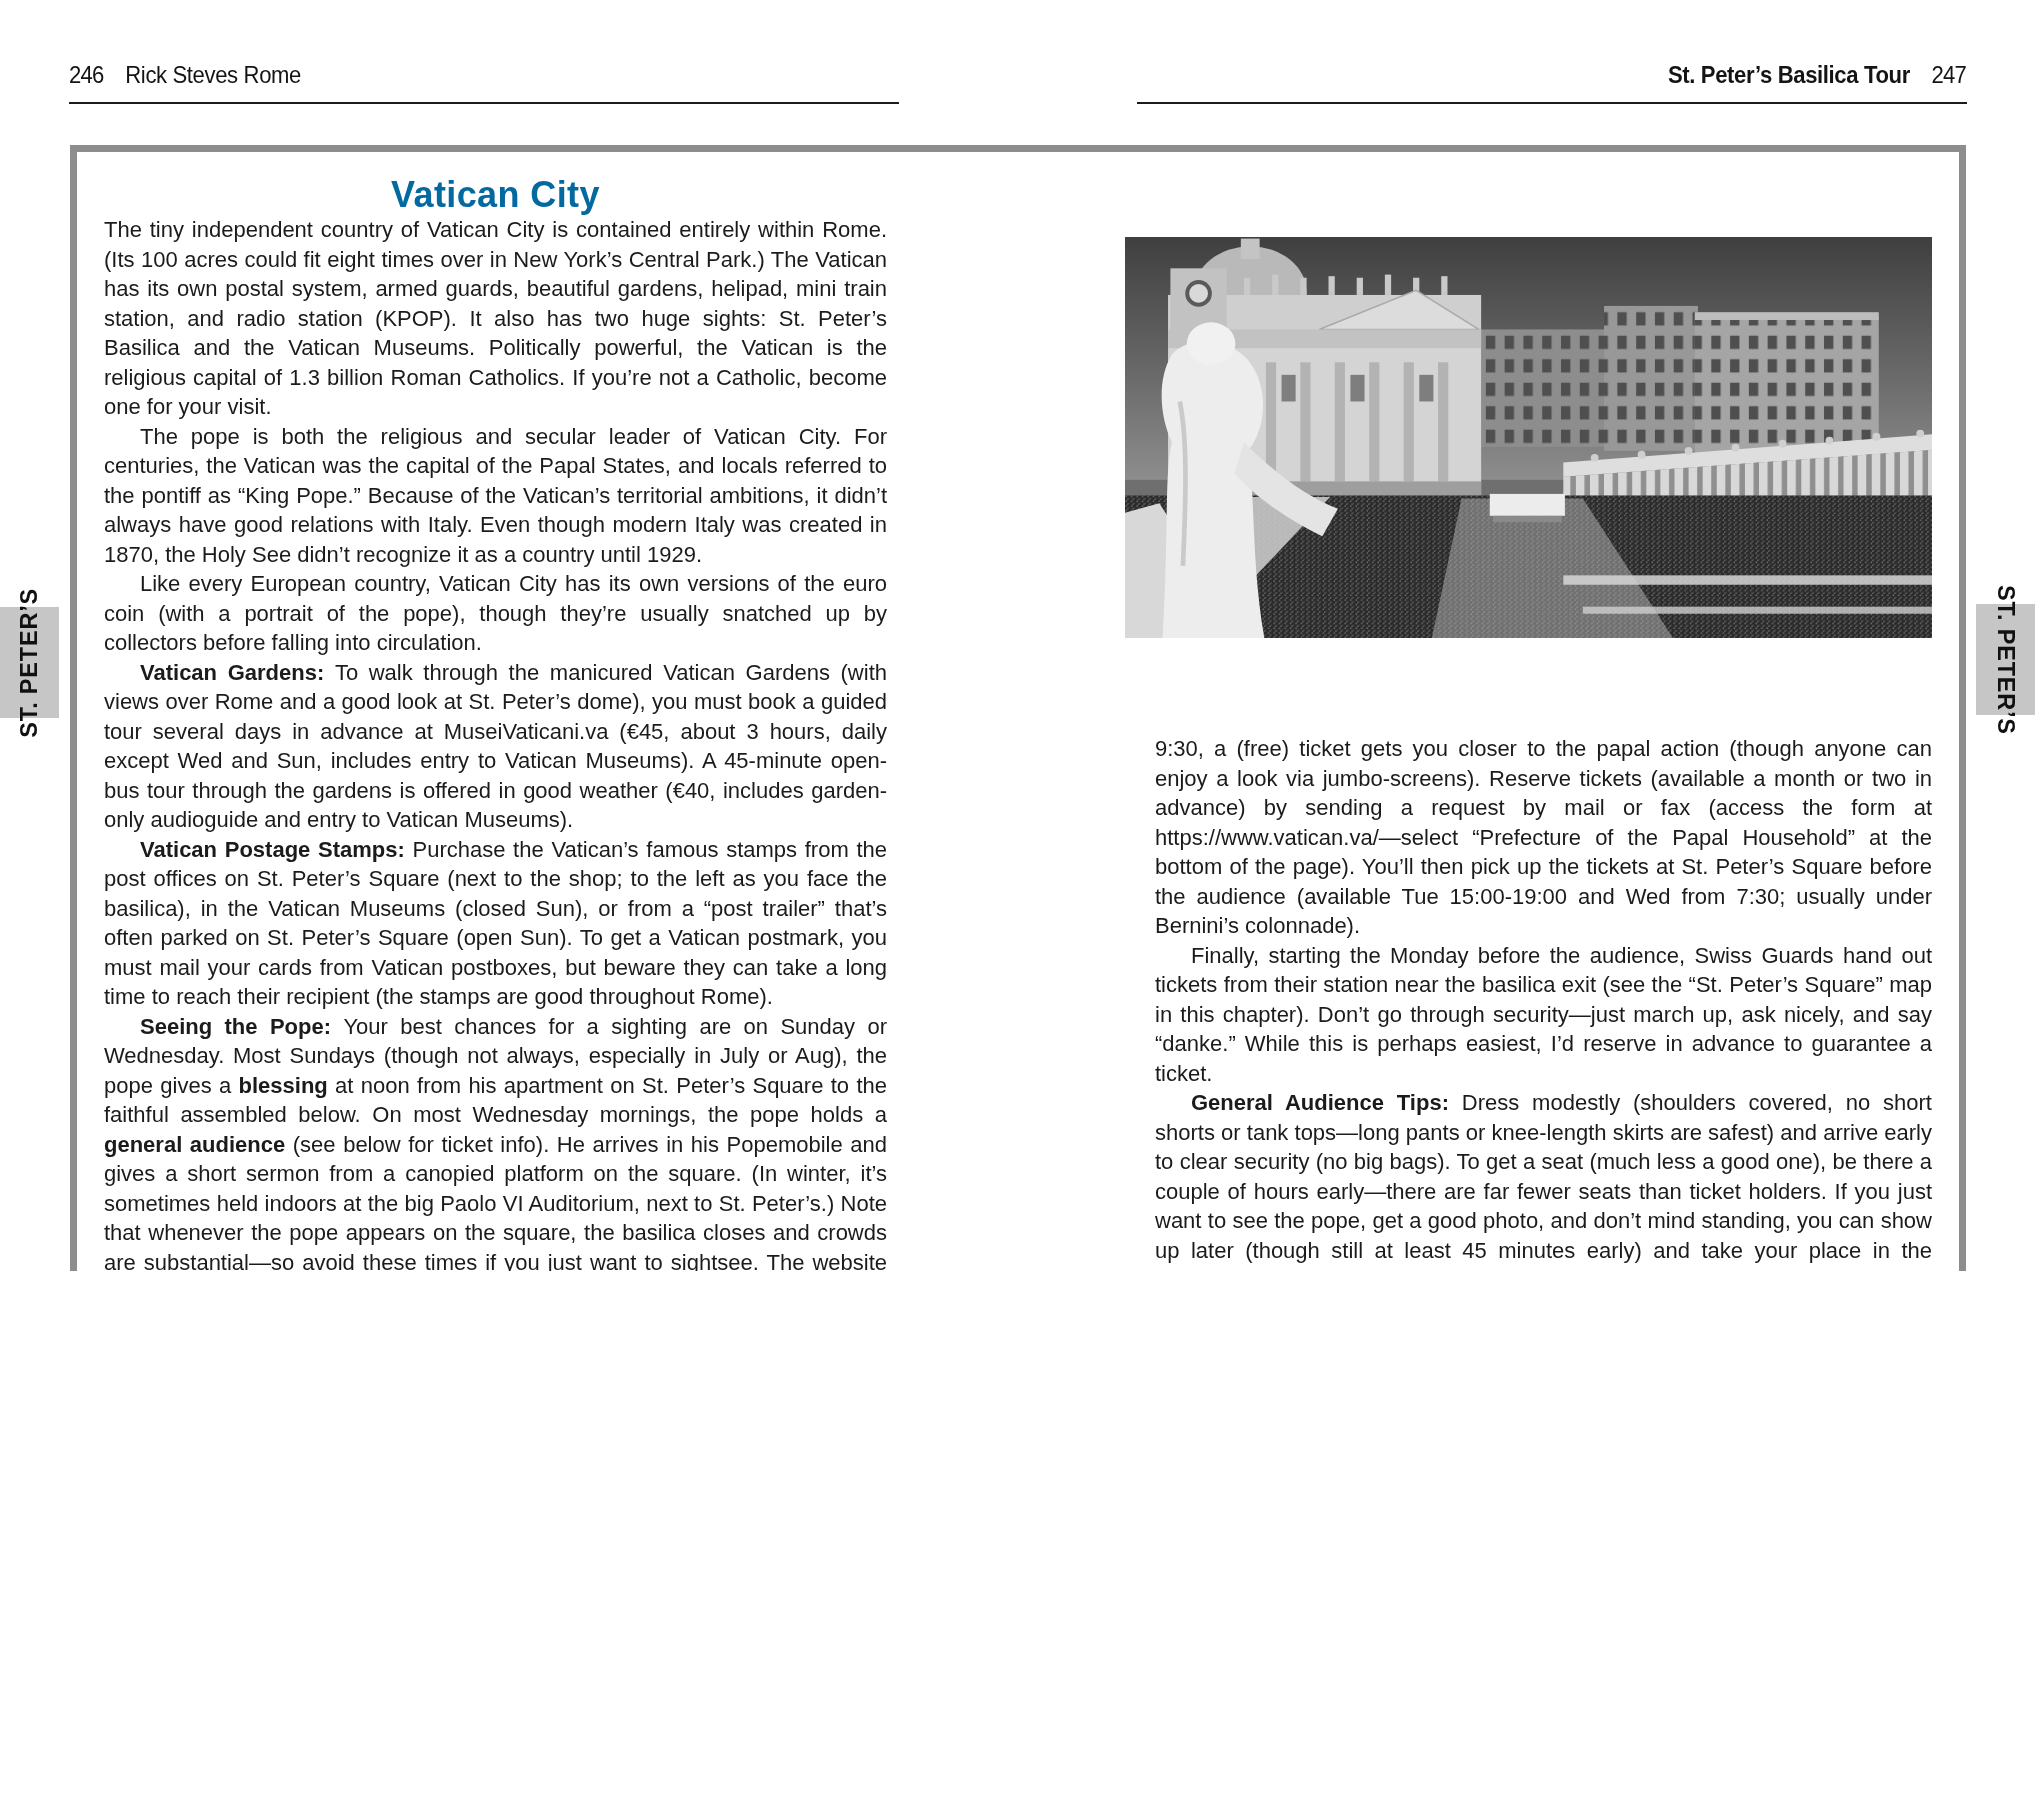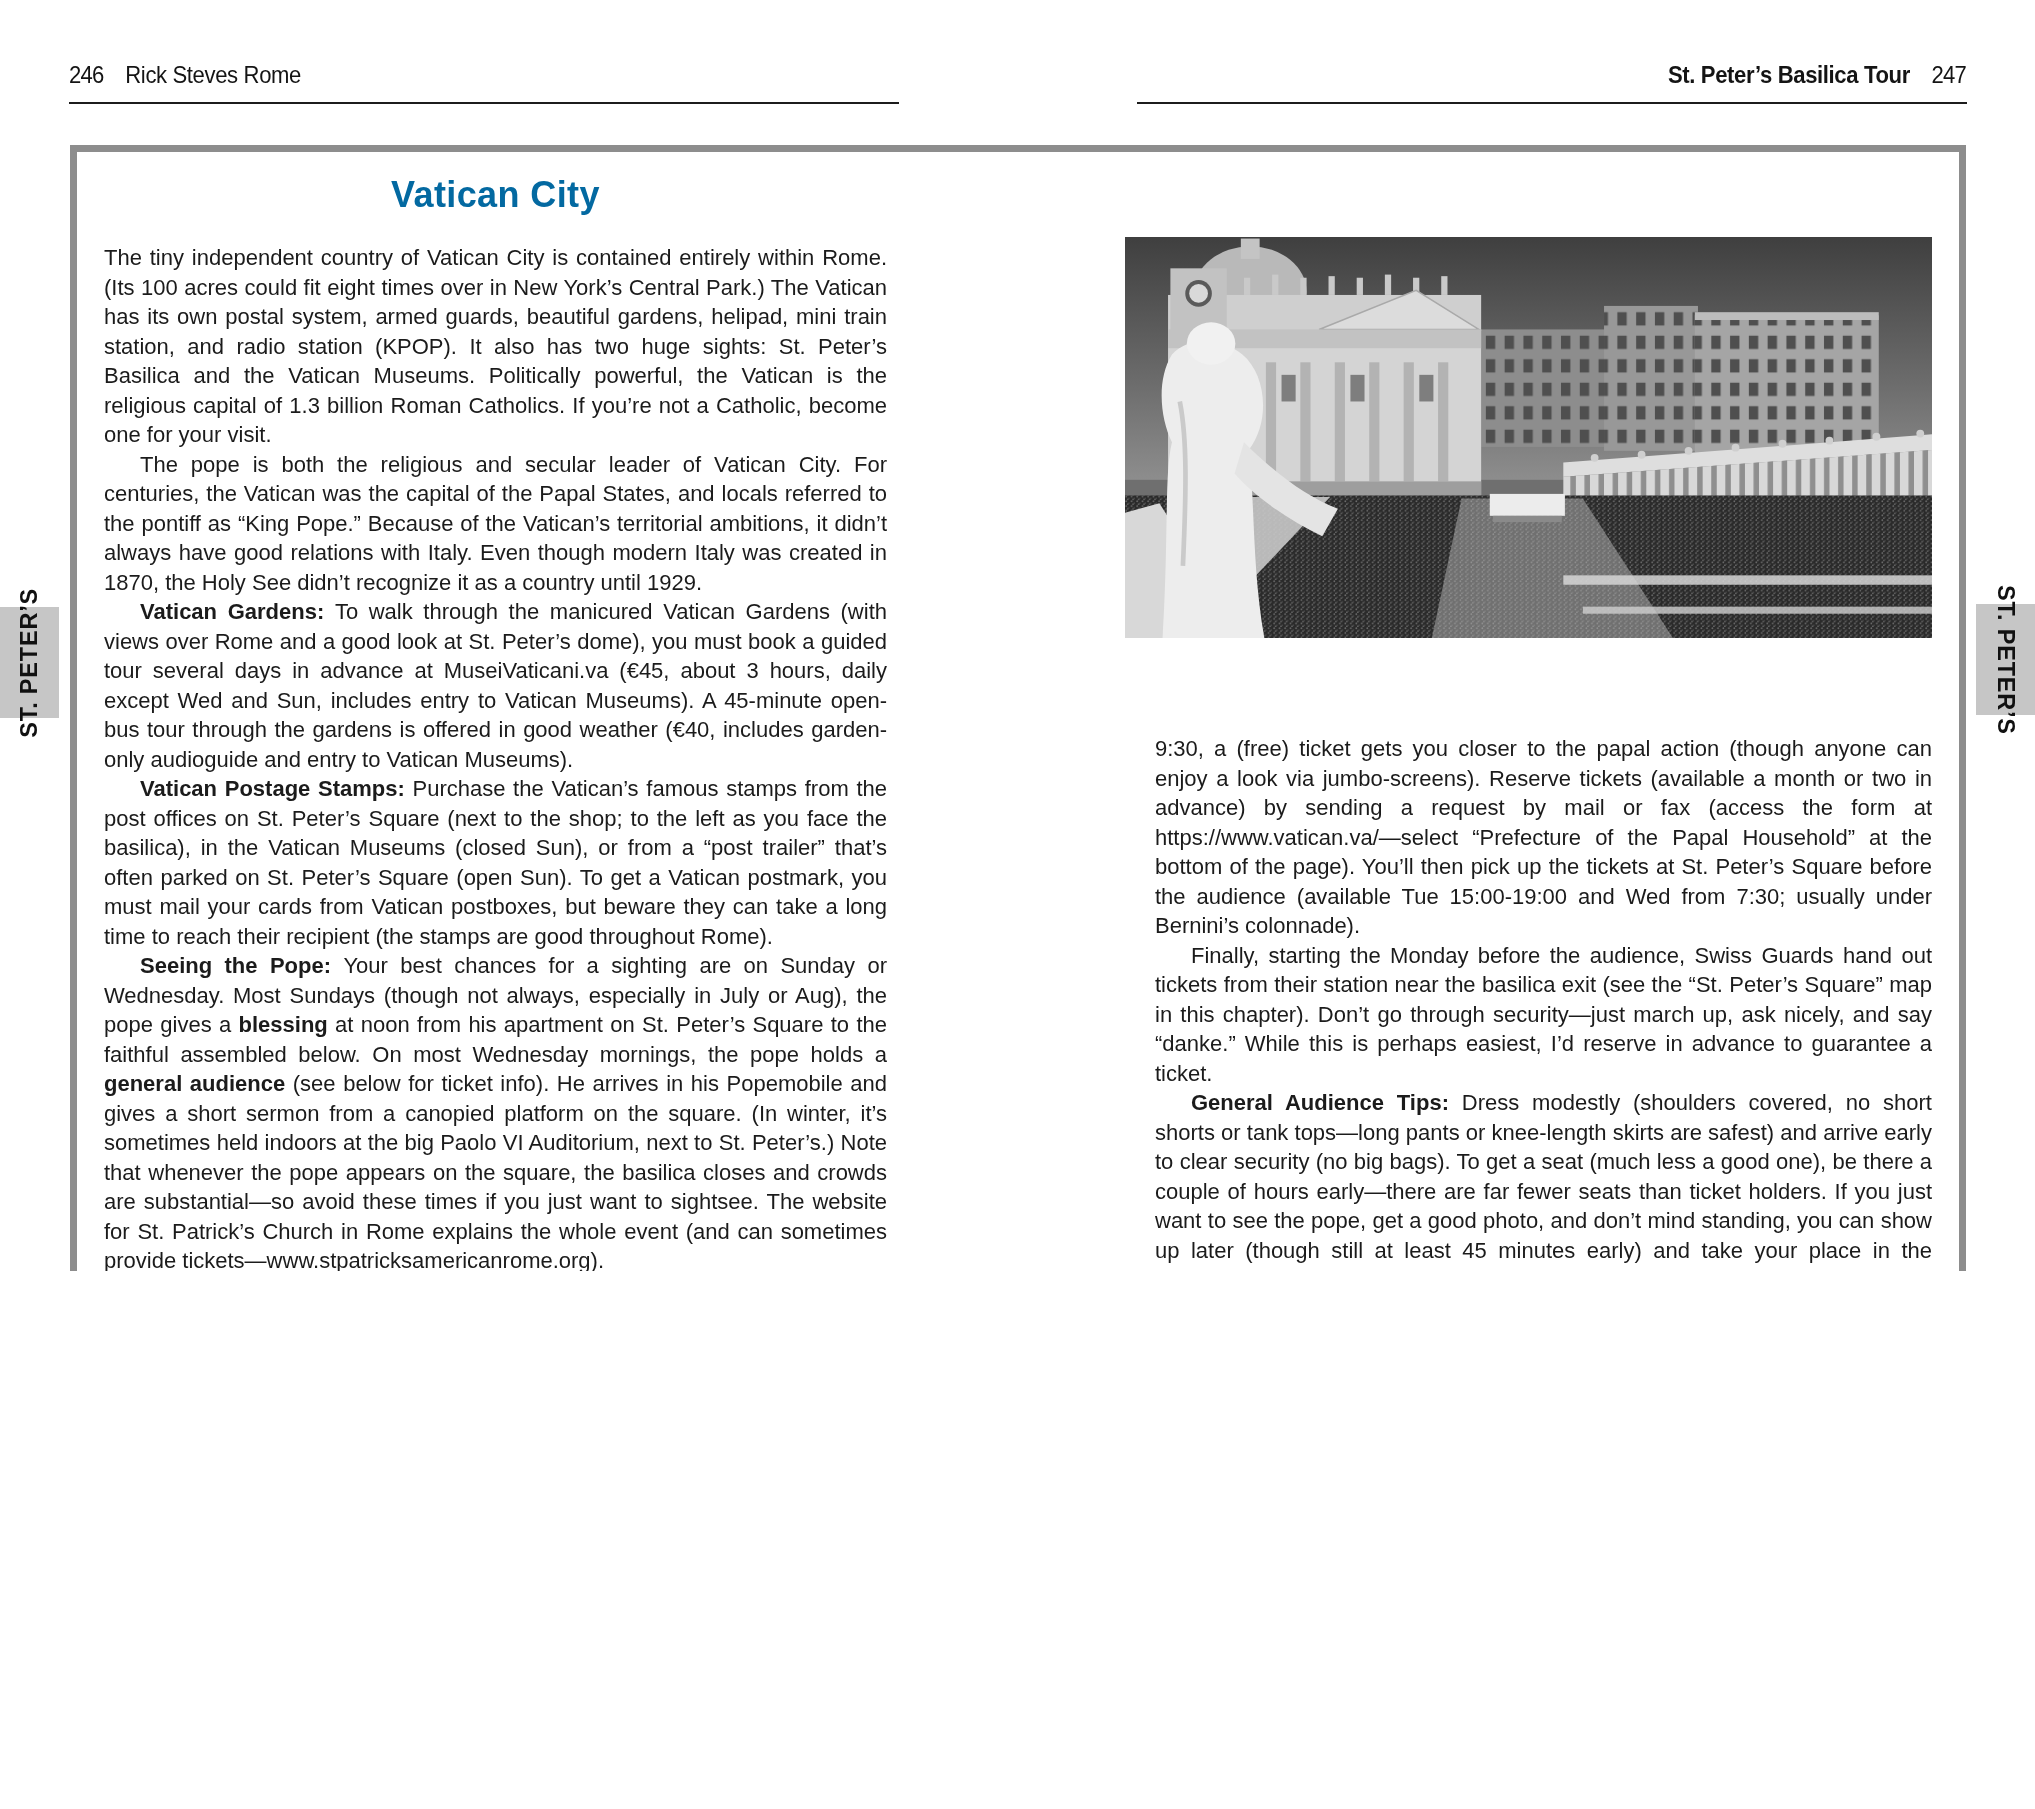--- a/index.html
+++ b/index.html
@@ -21,21 +21,21 @@
   
   .content-box{position:absolute;left:70px;top:145px;width:1896px;height:1521px;
                box-sizing:border-box;border:7px solid #8d8d8d;background:#ffffff;}
 
   .sidebar-title{position:absolute;left:104px;top:174px;width:783px;margin:0;
                  text-align:center;font-size:36px;font-weight:700;color:#0369a1;
                  letter-spacing:0.4px;}
 
   .col{position:absolute;width:783px;font-size:22px;line-height:29.5px;
        text-align:justify;color:#1b1b1b;}
-  .col.left{left:104px;top:243px;}
+  .col.left{left:104px;top:215px;}
   .col.right{left:1155px;top:692px;width:777px;margin-top:42px;}
   .par{margin:0;}
   .par.indent{text-indent:36px;}
   .seg-bold{font-weight:700;}
   .seg-italic{}
   .seg-normal{font-weight:400;}
 
   
   .photo{position:absolute;left:1125px;top:237px;width:807px;height:401px;margin:0;
          overflow:hidden;background:#6f6f6f;}
@@ -65,20 +65,21 @@
   </div>
   <div class="header-rule right"></div>
 
   <section class="content-box"></section>
 
   <h1 class="sidebar-title">Vatican City</h1>
 
   <div class="col left" id="left-col">
       <p class="par"><span class="seg-normal">The tiny independent country of Vatican City is contained entirely within Rome. (Its 100 acres could fit eight times over in New York’s Central Park.) The Vatican has its own postal system, armed guards, beautiful gardens, helipad, mini train station, and radio station (KPOP). It also has two huge sights: St. Peter’s Basilica and the Vatican Museums. Politically powerful, the Vatican is the religious capital of 1.3 billion Roman Catholics. If you’re not a Catholic, become one for your visit.</span></p>
       <p class="par indent"><span class="seg-normal">The pope is both the religious and secular leader of Vatican City. For centuries, the Vatican was the capital of the Papal States, and locals referred to the pontiff as “King Pope.” Because of the Vatican’s territorial ambitions, it didn’t always have good relations with Italy. Even though modern Italy was created in 1870, the Holy See didn’t recognize it as a country until 1929.</span></p>
+      <p class="par indent"><span class="seg-normal">Like every European country, Vatican City has its own versions of the euro coin (with a portrait of the pope), though they’re usually snatched up by collectors before falling into circulation.</span></p>
       <p class="par indent"><span class="seg-bold">Vatican Gardens: </span><span class="seg-normal">To walk through the manicured Vatican Gardens (with views over Rome and a good look at St. Peter’s dome), you must book a guided tour several days in advance at MuseiVaticani.va (€45, about 3 hours, daily except Wed and Sun, includes entry to Vatican Museums). A 45-minute open-bus tour through the gardens is offered in good weather (€40, includes garden-only audioguide and entry to Vatican Museums).</span></p>
       <p class="par indent"><span class="seg-bold">Vatican Postage Stamps: </span><span class="seg-normal">Purchase the Vatican’s famous stamps from the post offices on St. Peter’s Square (next to the shop; to the left as you face the basilica), in the Vatican Museums (closed Sun), or from a “post trailer” that’s often parked on St. Peter’s Square (open Sun). To get a Vatican postmark, you must mail your cards from Vatican postboxes, but beware they can take a long time to reach their recipient (the stamps are good throughout Rome).</span></p>
       <p class="par indent"><span class="seg-bold">Seeing the Pope: </span><span class="seg-normal">Your best chances for a sighting are on Sunday or Wednesday. Most Sundays (though not always, especially in July or Aug), the pope gives a </span><span class="seg-bold">blessing</span><span class="seg-normal"> at noon from his apartment on St. Peter’s Square to the faithful assembled below. On most Wednesday mornings, the pope holds a </span><span class="seg-bold">general audience</span><span class="seg-normal"> (see below for ticket info). He arrives in his Popemobile and gives a short sermon from a canopied platform on the square. (In winter, it’s sometimes held indoors at the big Paolo VI Auditorium, next to St. Peter’s.) Note that whenever the pope appears on the square, the basilica closes and crowds are substantial—so avoid these times if you just want to sightsee. The website for St. Patrick’s Church in Rome explains the whole event (and can sometimes provide tickets—www.stpatricksamericanrome.org).</span></p>
       <p class="par indent"><span class="seg-bold">General Audience Tickets: </span><span class="seg-normal">For the Wednesday audience at</span></p>
     </div>
 
   <figure class="photo">
     <svg viewBox="0 0 1031 512" preserveAspectRatio="none">
       <defs>
         <linearGradient id="sky" x1="0" y1="0" x2="0" y2="1">

